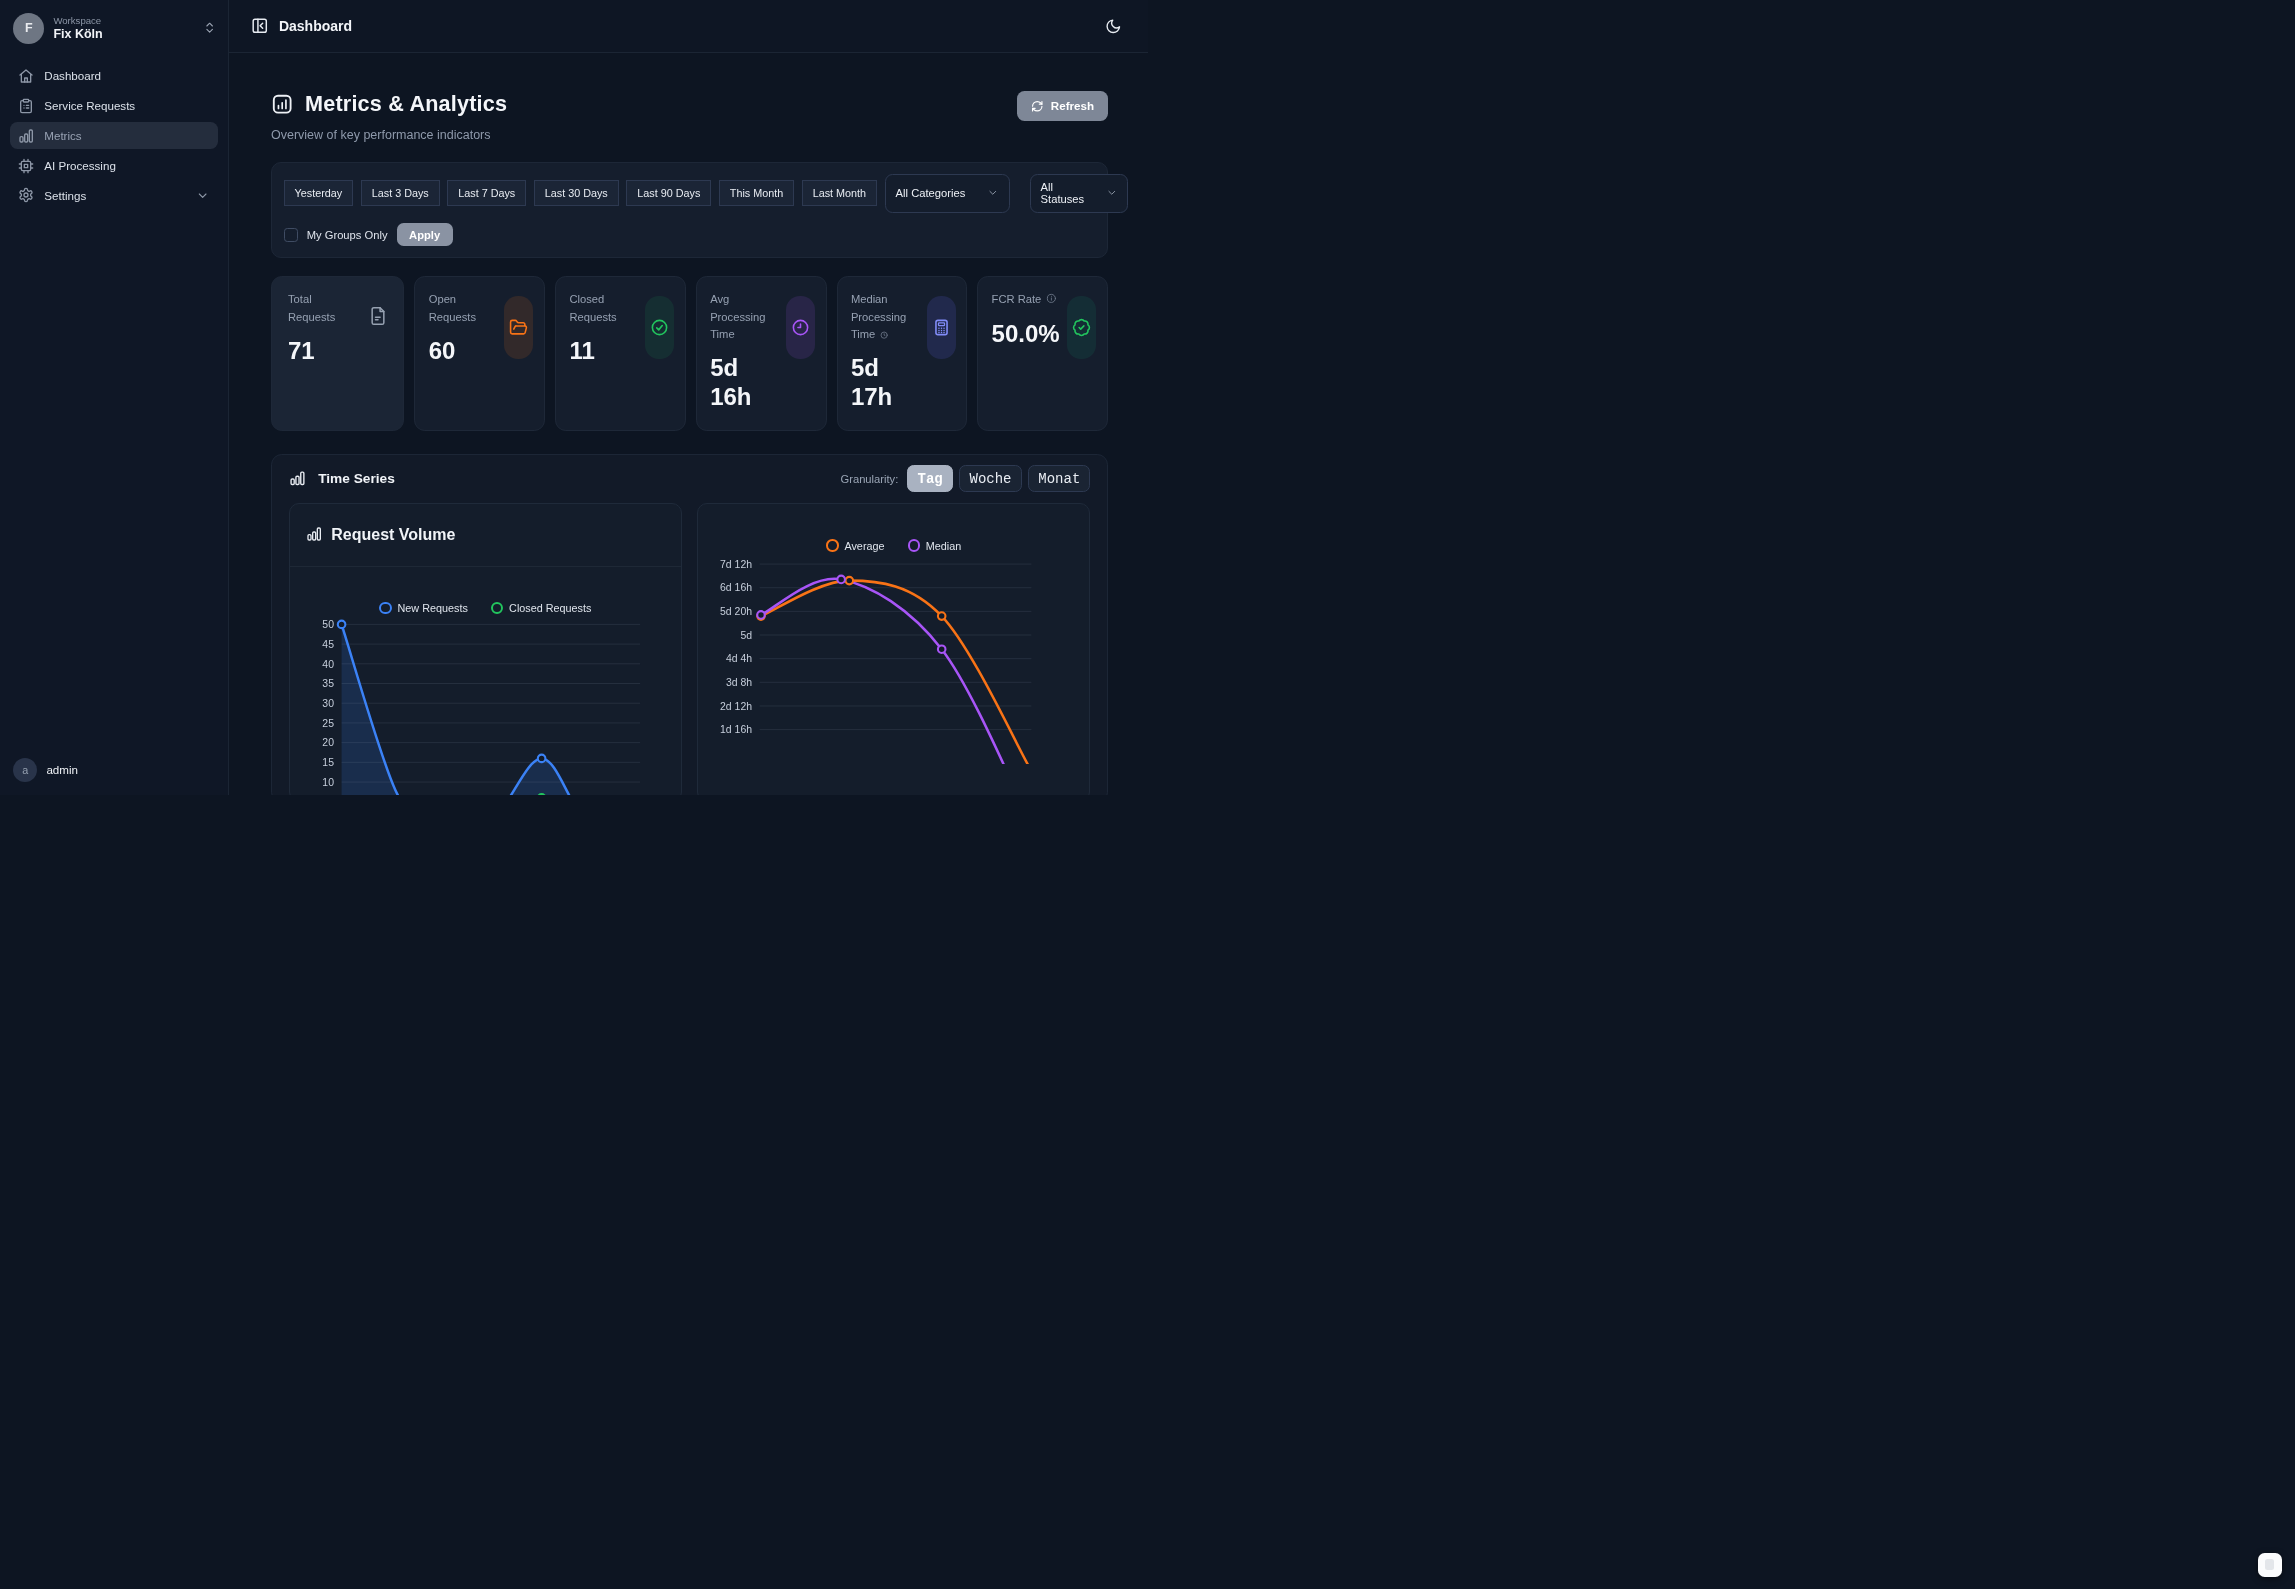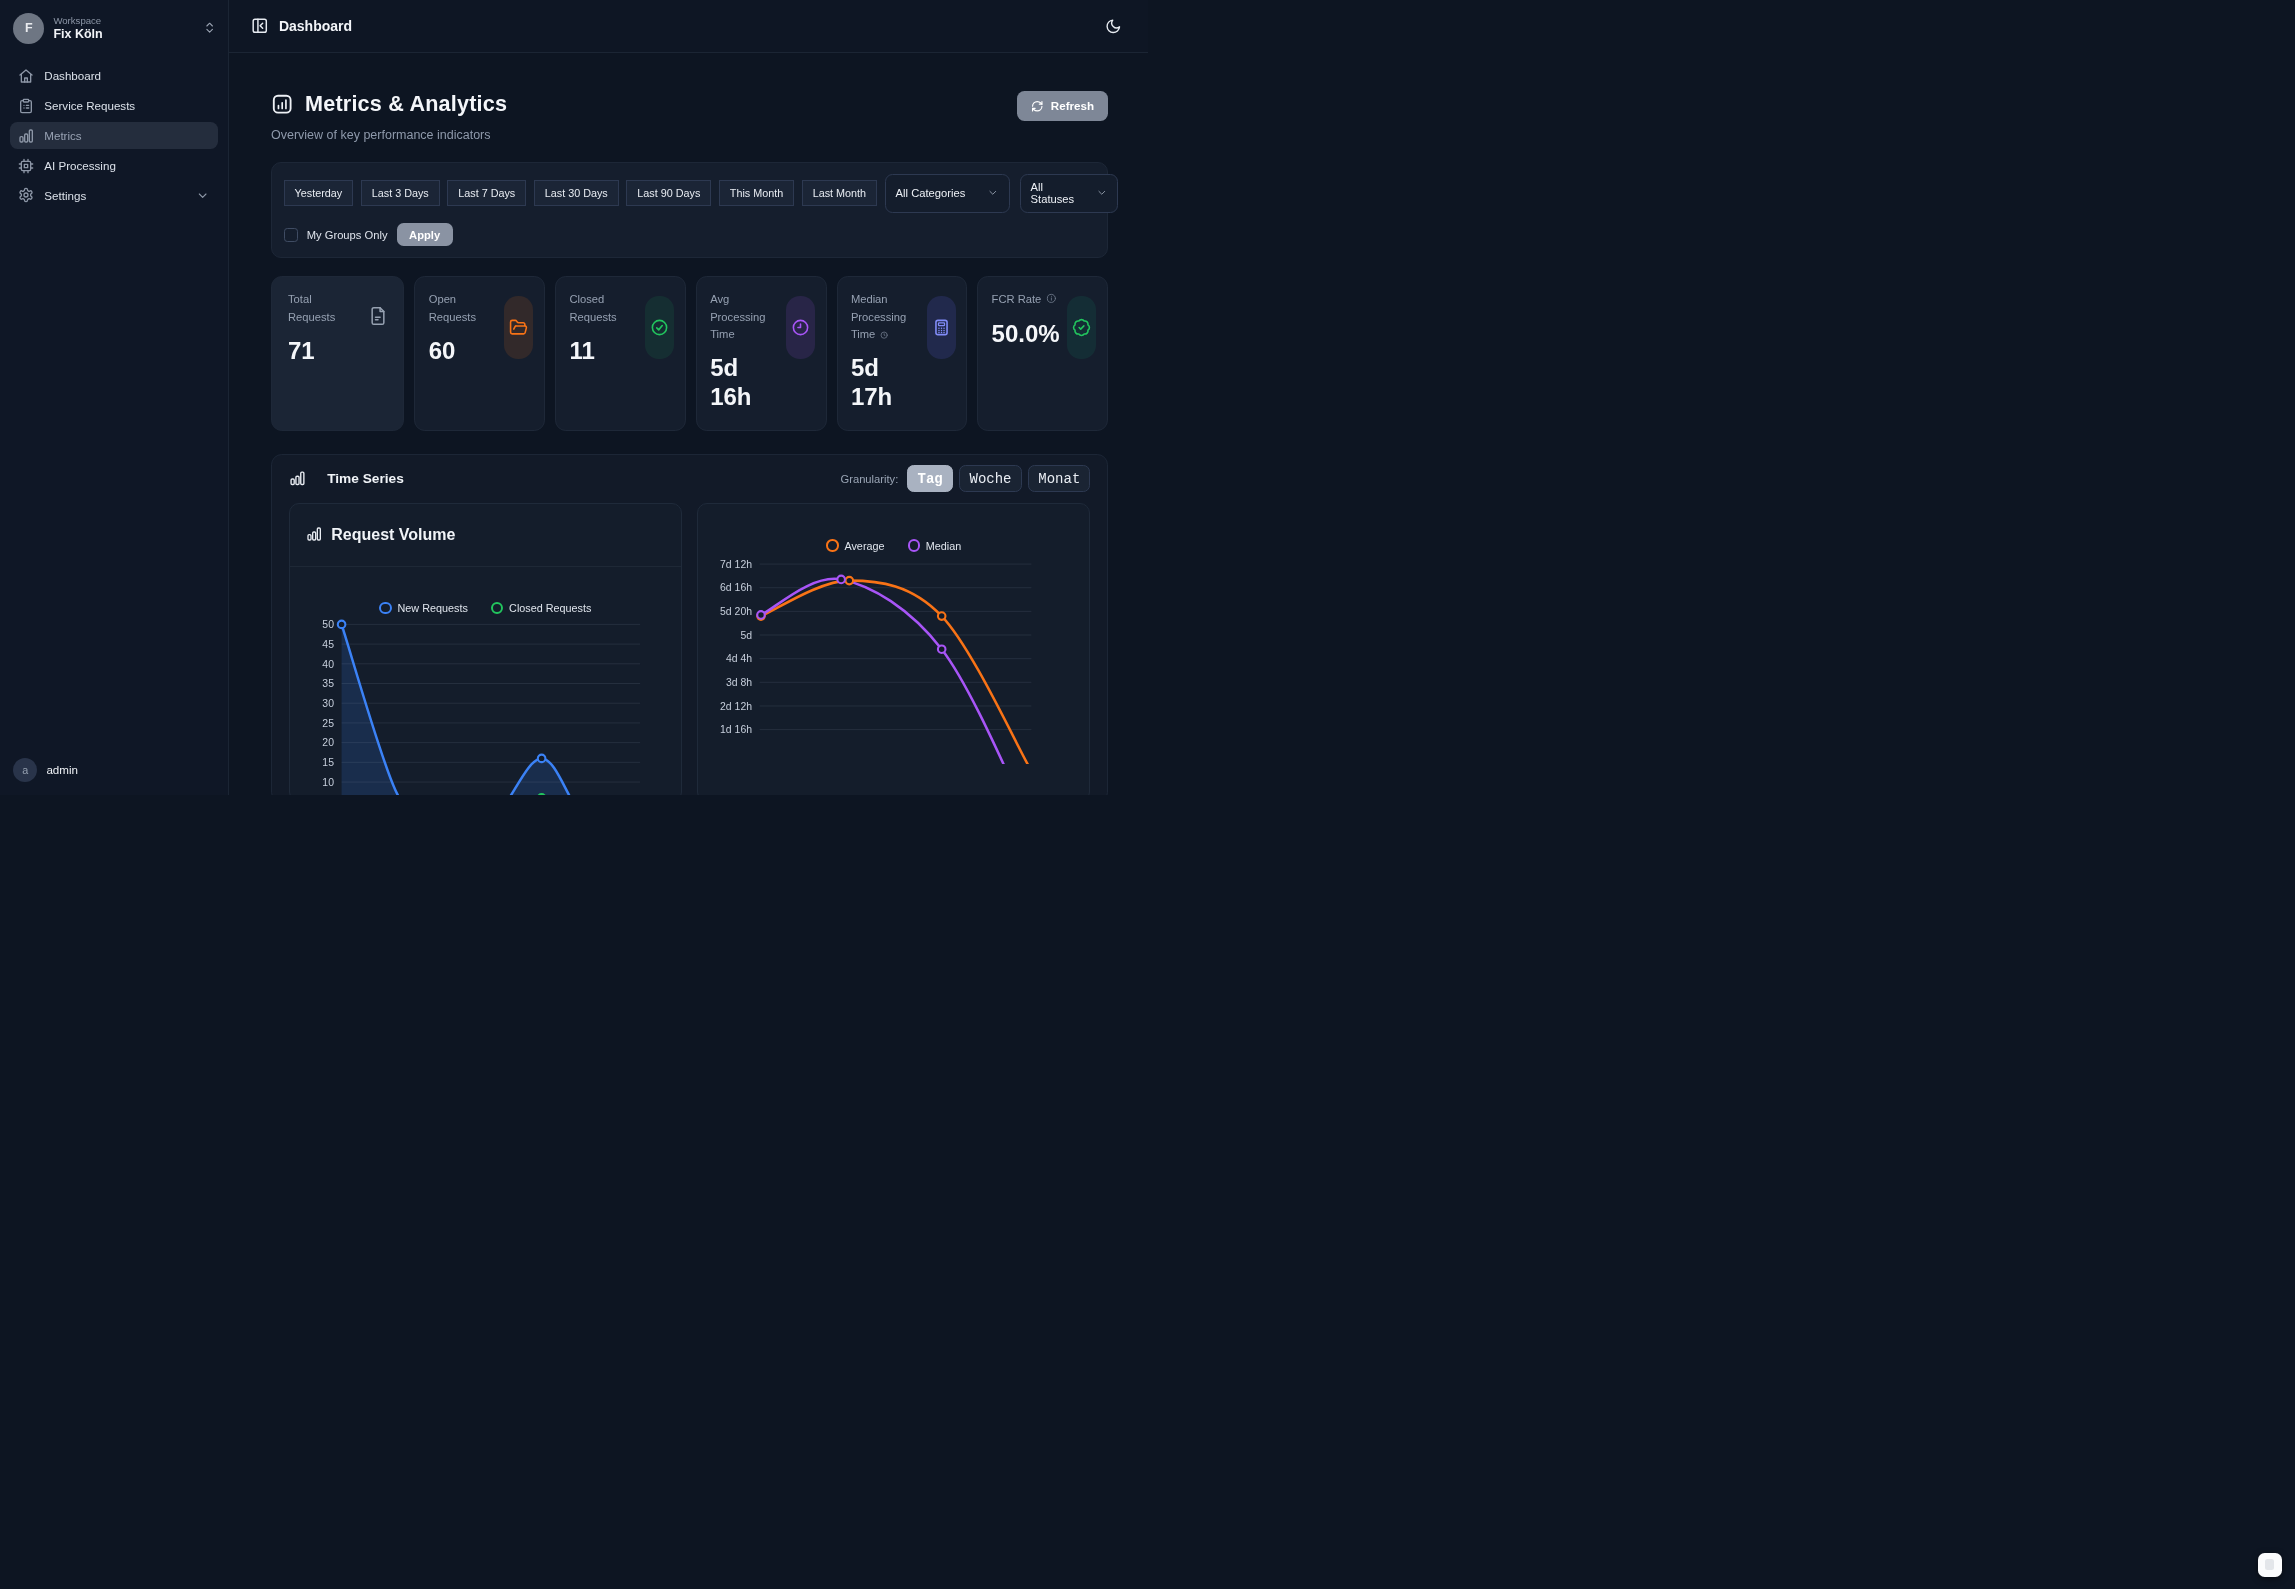--- a/index.html
+++ b/index.html
@@ -49,21 +49,21 @@
   .refresh-btn { margin-left:auto; display:flex; align-items:center; gap:7.5px;
     background:#7e8797; color:#fff; border:none; border-radius:7.5px; padding:8.3px 14px;
     font-size:11.6px; font-weight:550; cursor:pointer; font-family:inherit; }
 
   
   .filter-panel { margin-top:20px; background:#151e2d; border:0.8px solid #1d2737;
     border-radius:10px; padding:10.8px 11.6px; }
   .filter-row { display:flex; align-items:center; gap:7.5px; }
   .chip { background:#1b2536; border:0.8px solid #2d3951; color:#e8ecf2; font-size:10.8px;
     padding:5.8px 10px; border-radius:0; cursor:pointer; white-space:nowrap; font-family:inherit; }
-  .dd-group { margin-left:auto; display:flex; gap:10px; }
+  .dd-group { margin-left:auto; display:flex; gap:20px; }
   .dd { display:flex; align-items:center; justify-content:space-between; gap:21.6px;
     background:#141d2c; border:0.8px solid #2d3951; border-radius:7.5px; padding:6.6px 10px;
     font-size:11.2px; color:#eef1f6; cursor:pointer; min-width:125px; }
   .dd.small { min-width:98px; }
   .dd .chev { color:#8d97a7; display:flex; }
   .filter-row2 { display:flex; align-items:center; gap:9.1px; margin-top:10px; }
   .checkbox { width:14px; height:14px; border:1.2px solid #3f4c63; border-radius:3.3px;
     background:transparent; cursor:pointer; }
   .cb-label { font-size:11.2px; color:#dfe4ec; }
   .apply-btn { background:#8a93a3; color:#fff; border:none; border-radius:6.6px;
@@ -79,21 +79,21 @@
   .kpi-value { margin-top:10.8px; font-size:24px; font-weight:750; color:#f4f6f9; line-height:1.18; }
   .kpi-value.wrap { max-width:60px; }
   .kpi-iconbox { position:absolute; top:18.3px; right:10.8px; width:29px; height:63px;
     border-radius:14px; display:flex; align-items:center; justify-content:center; }
   .kpi-iconbox.plain { background:transparent; height:33px; top:21.6px; }
 
   
   .ts-panel { margin-top:23px; background:#121a28; border:0.8px solid #1c2636;
     border-radius:10.8px; padding:11.6px 16.6px 16.6px; height:349px; }
   .ts-head { display:flex; align-items:center; height:23px; }
-  .ts-title { display:flex; align-items:center; gap:22px; font-size:13.7px;
+  .ts-title { display:flex; align-items:center; gap:13px; font-size:13.7px;
     font-weight:700; color:#f1f4f8; }
   .ts-title .nicon{ color:#e8ecf2; display:flex; }
   .gran { margin-left:auto; display:flex; align-items:center; gap:6.6px; }
   .gran-label { font-size:11.2px; color:#9aa5b5; margin-right:2.5px; }
   .gran-btn { background:#1a2433; border:0.8px solid #2d3951; color:#e9edf3; font-size:14px;
     padding:4.2px 9.1px; border-radius:6.6px; cursor:pointer; font-family:Liberation Mono, monospace; }
   .gran-btn.active { background:#a9b2c1; border-color:#a9b2c1; color:#ffffff; font-weight:600; }
 
   .charts-row { display:flex; gap:15px; margin-top:13.3px; }
   .chart-card { flex:1; background:#141d2b; border:0.8px solid #1f2a3a; border-radius:10px;

